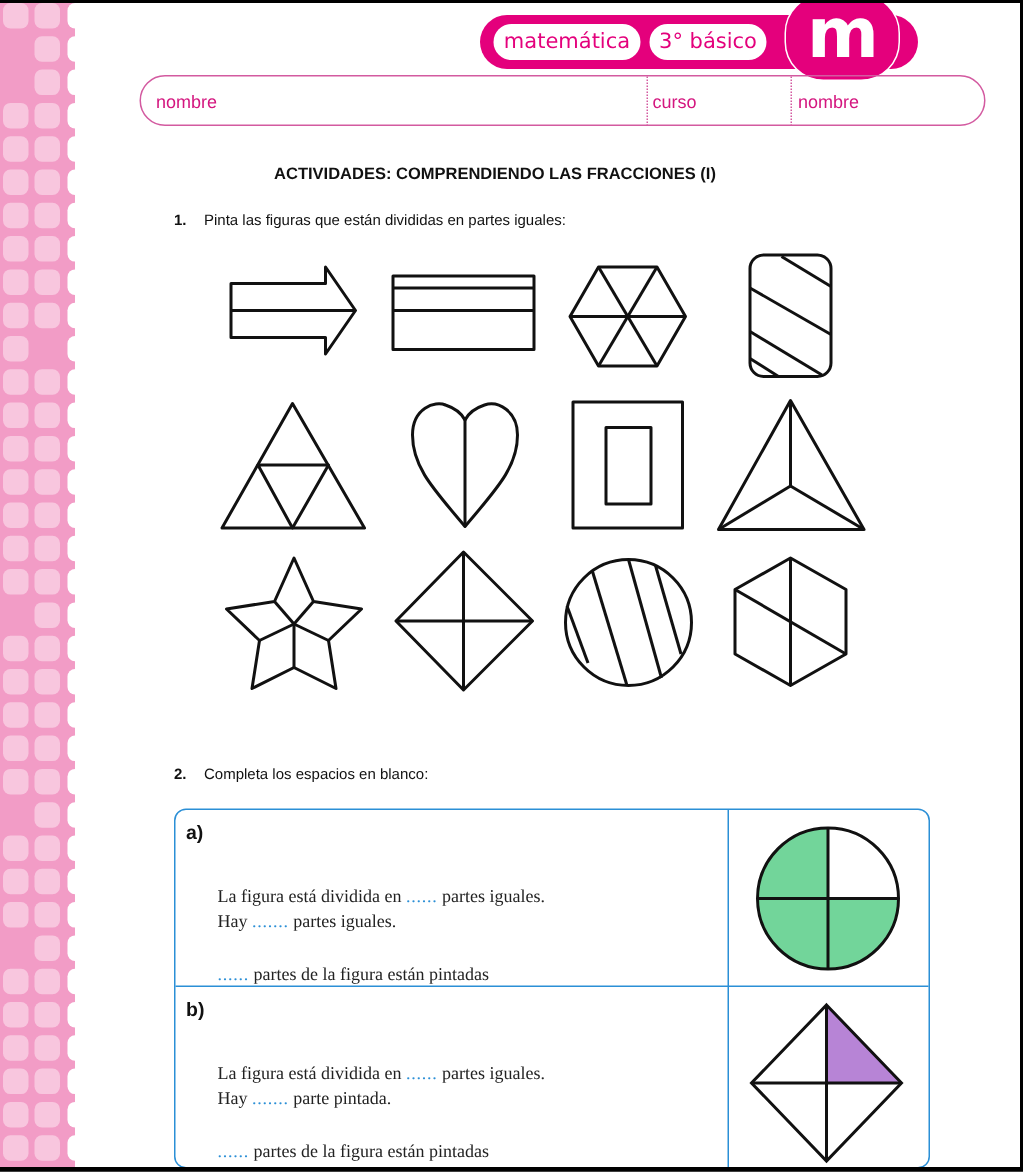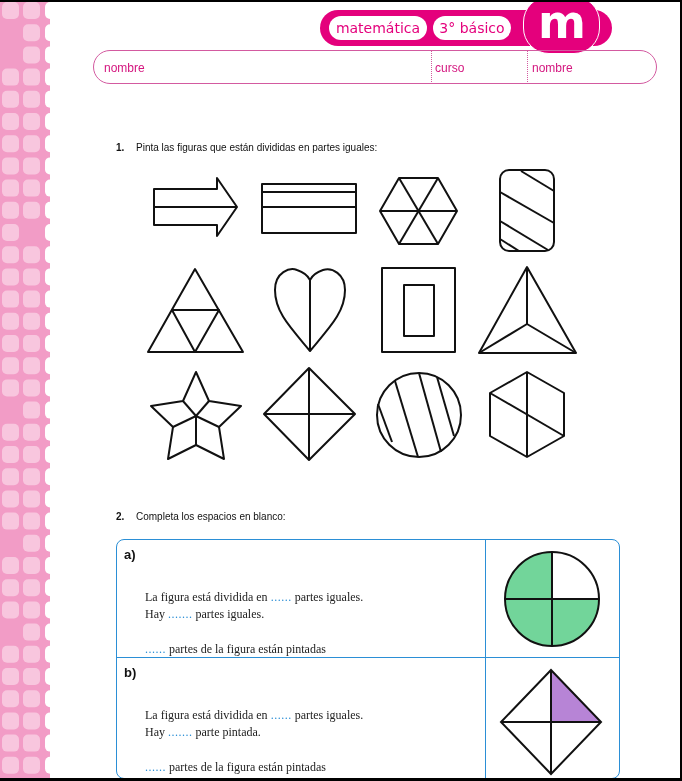--- a/index.html
+++ b/index.html
@@ -203,20 +203,21 @@
   <div class="brand-m">m</div>
 
   <div class="name-box">
     <span class="name-field f-nombre">nombre</span>
     <span class="dot-sep sep1"></span>
     <span class="name-field f-curso">curso</span>
     <span class="dot-sep sep2"></span>
     <span class="name-field f-fecha">nombre</span>
   </div>
 
+  <div class="title">ACTIVIDADES: COMPRENDIENDO LAS FRACCIONES (I)</div>
 
   <div class="q-line q1">
     <span class="q-num">1.</span><span>Pinta las figuras que están divididas en partes iguales:</span>
   </div>
 
   <svg class="shapes" viewBox="0 0 680 500" width="680" height="500" fill="none" stroke="#111" stroke-width="2" stroke-linejoin="round">
 
     <g class="shape">
       <path d="M154 187 H217 V176 L237 205 L217 234 V223 H154 Z"></path>
       <line x1="154" y1="205" x2="237" y2="205"></line>

